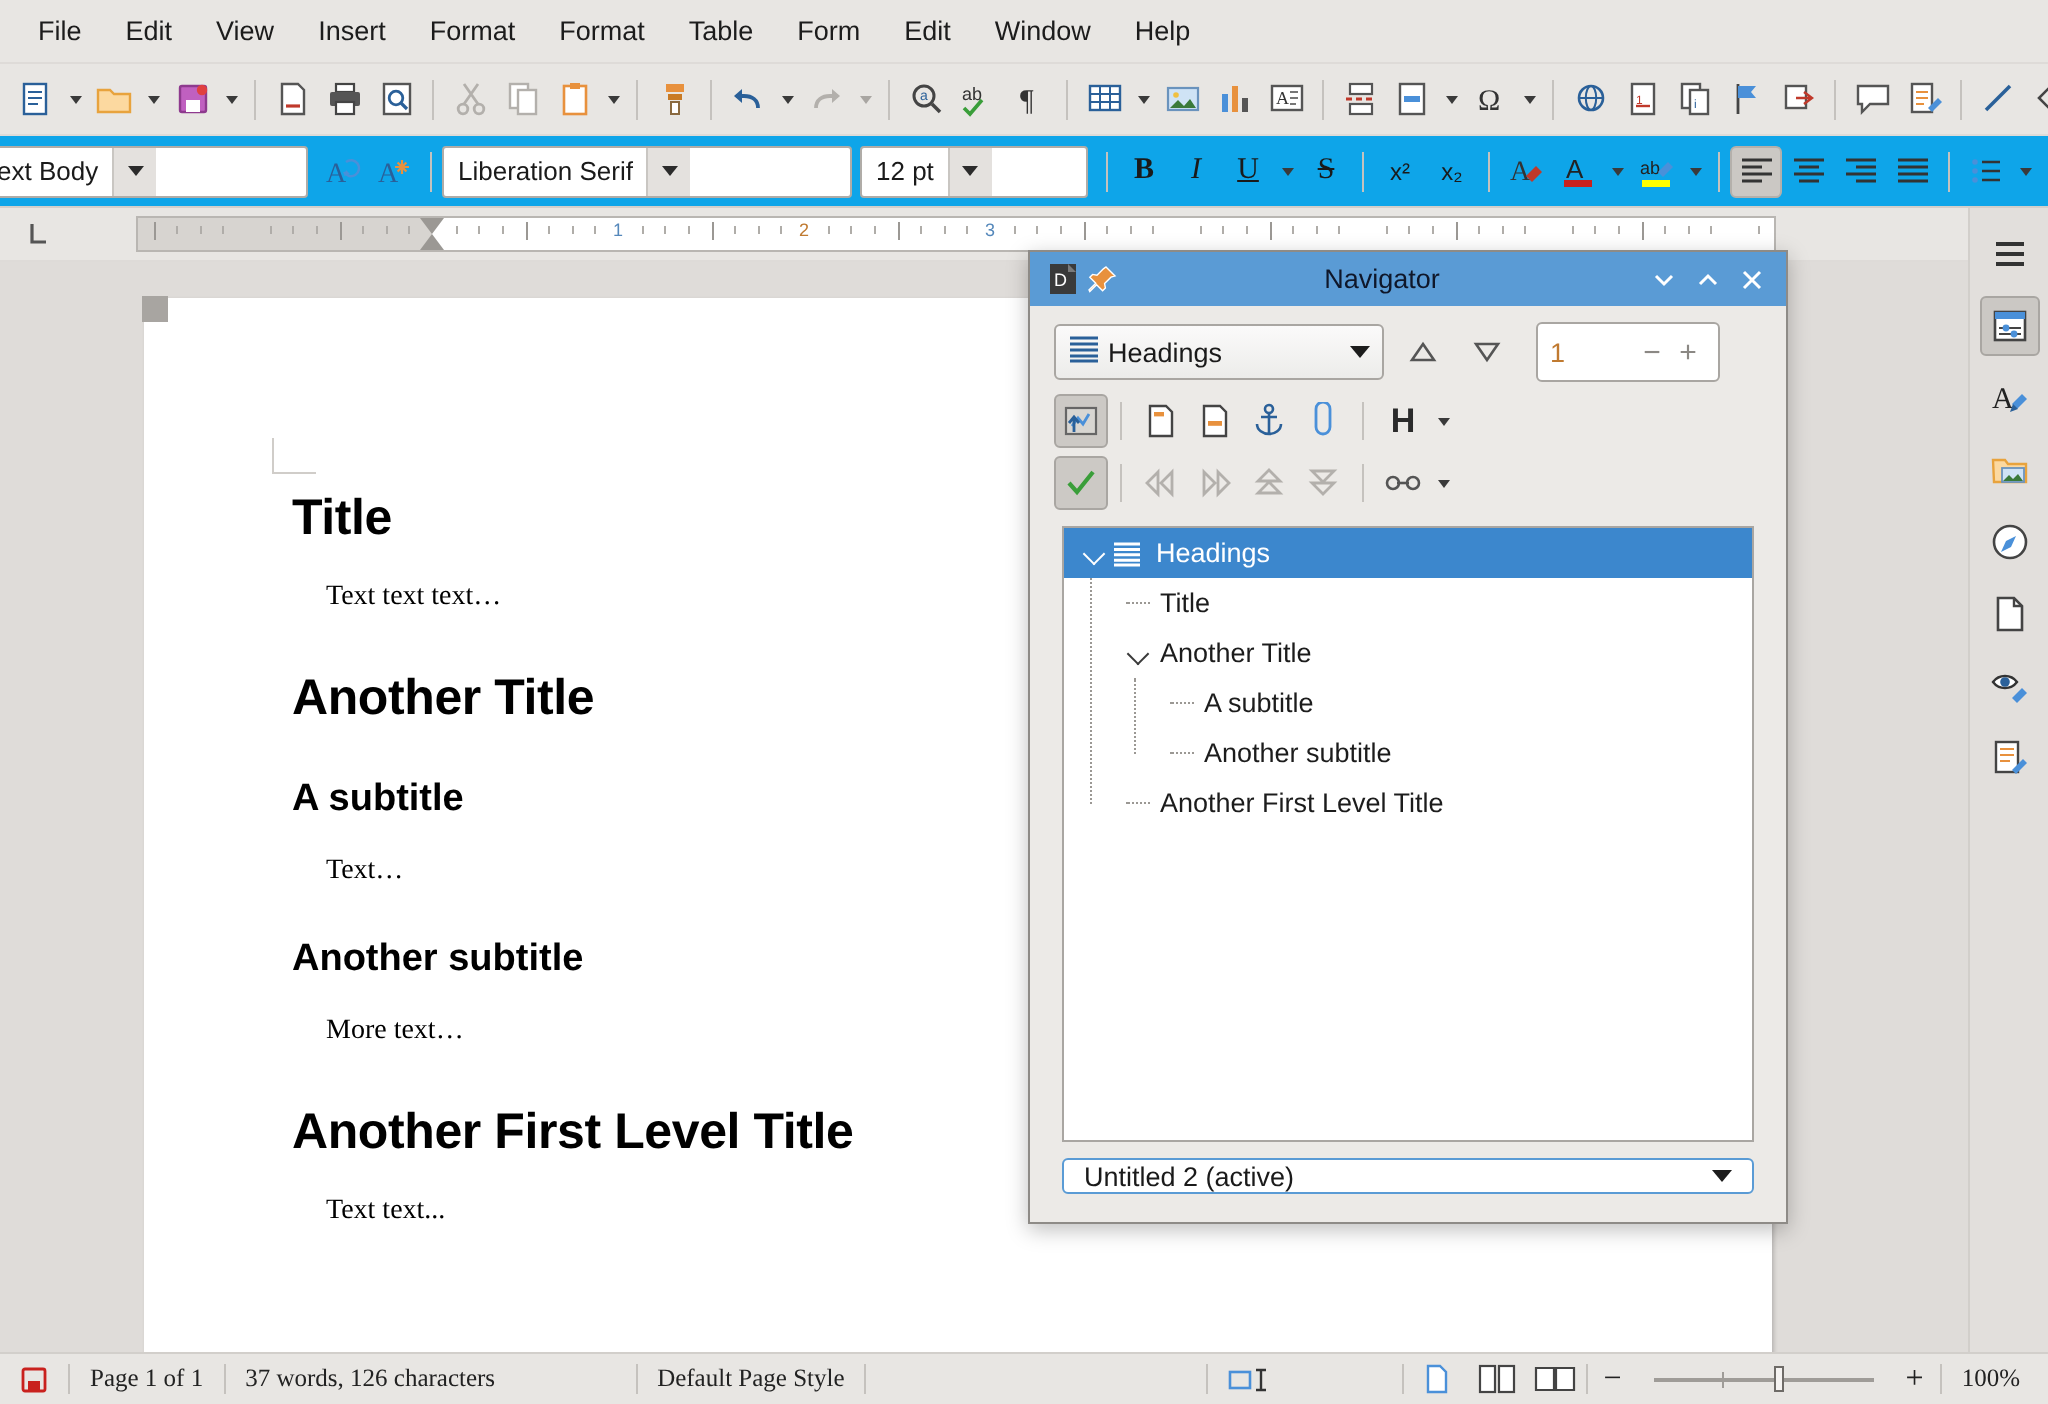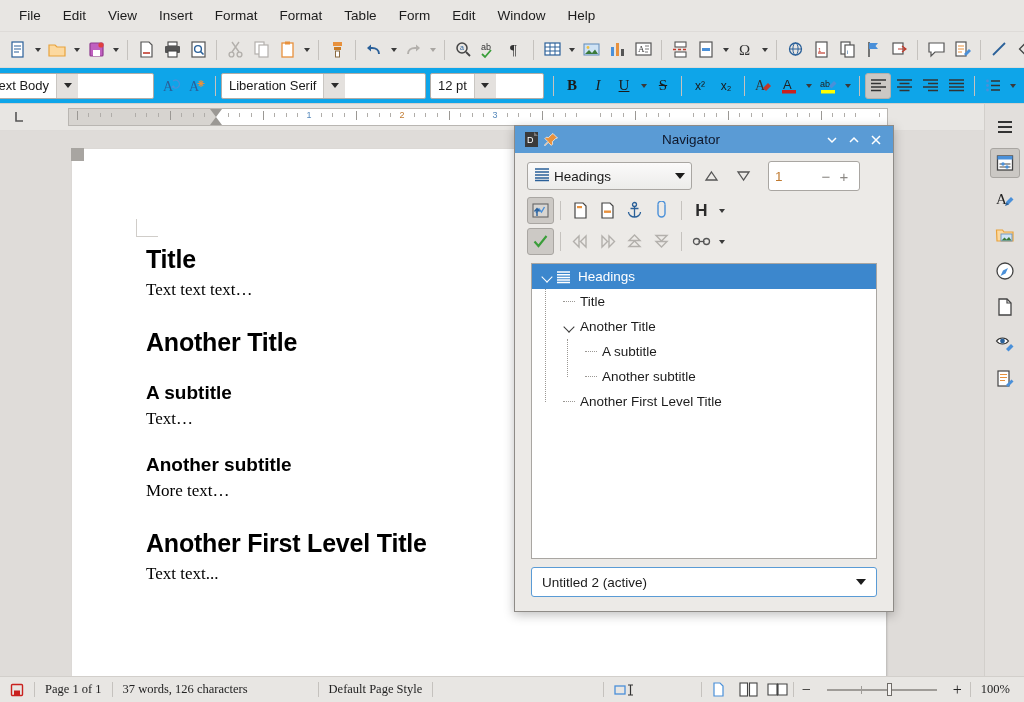--- a/index.html
+++ b/index.html
@@ -150,21 +150,21 @@
     font-weight: bold; font-size: 25px; color: #000;
     margin: 0 0 6px 0; letter-spacing: -0.2px;
   }
   .h2 {
     font-family: "Liberation Sans", sans-serif;
     font-weight: bold; font-size: 19px; color: #000;
     margin: 25px 0 5px 0;
   }
   .body {
     font-family: "Liberation Serif", serif;
-    font-size: 17px; color: #000; margin: 0;
+    font-size: 14px; color: #000; margin: 17px;
   }
   .spacer-h1 { margin-top: 28px; }
 
   
   .vscroll {
     position: absolute; right: 0; top: 0; bottom: 0; width: 14px;
     background: #efedea; border-left: 1px solid #d5d2ce;
   }
   .vscroll .thumb {
     position: absolute; left: 1px; width: 12px; top: 226px; height: 54px;
@@ -287,21 +287,21 @@
     content: ""; position: absolute; left: 0; top: 1px;
     width: 7px; height: 7px;
     border-right: 1.6px solid #3a3a3a; border-bottom: 1.6px solid #3a3a3a;
     transform: rotate(45deg);
   }
   .tree-row.sel .chev::after { border-color: #fff; }
   .vdot { position: absolute; border-left: 1px dotted #9b9894; width: 0; }
   .tree-label { padding-left: 2px; }
 
   .nav-docsel {
-    margin: 0 16px 14px 16px; height: 30px;
+    margin: 0 16px 14px 16px; height: 18px;
     background: #fff; border: 1px solid #5a9bd5; border-radius: 3px;
     display: flex; align-items: center; padding: 0 10px;
   }
   .nav-docsel .lbl { flex: 1; font-size: 13.5px; }
   .nav-docsel .dd { width: 0;height:0;
     border-left: 5.5px solid transparent; border-right: 5.5px solid transparent;
     border-top: 6.5px solid #1c1c1c; }
 </style>
 </head>
 <body>

